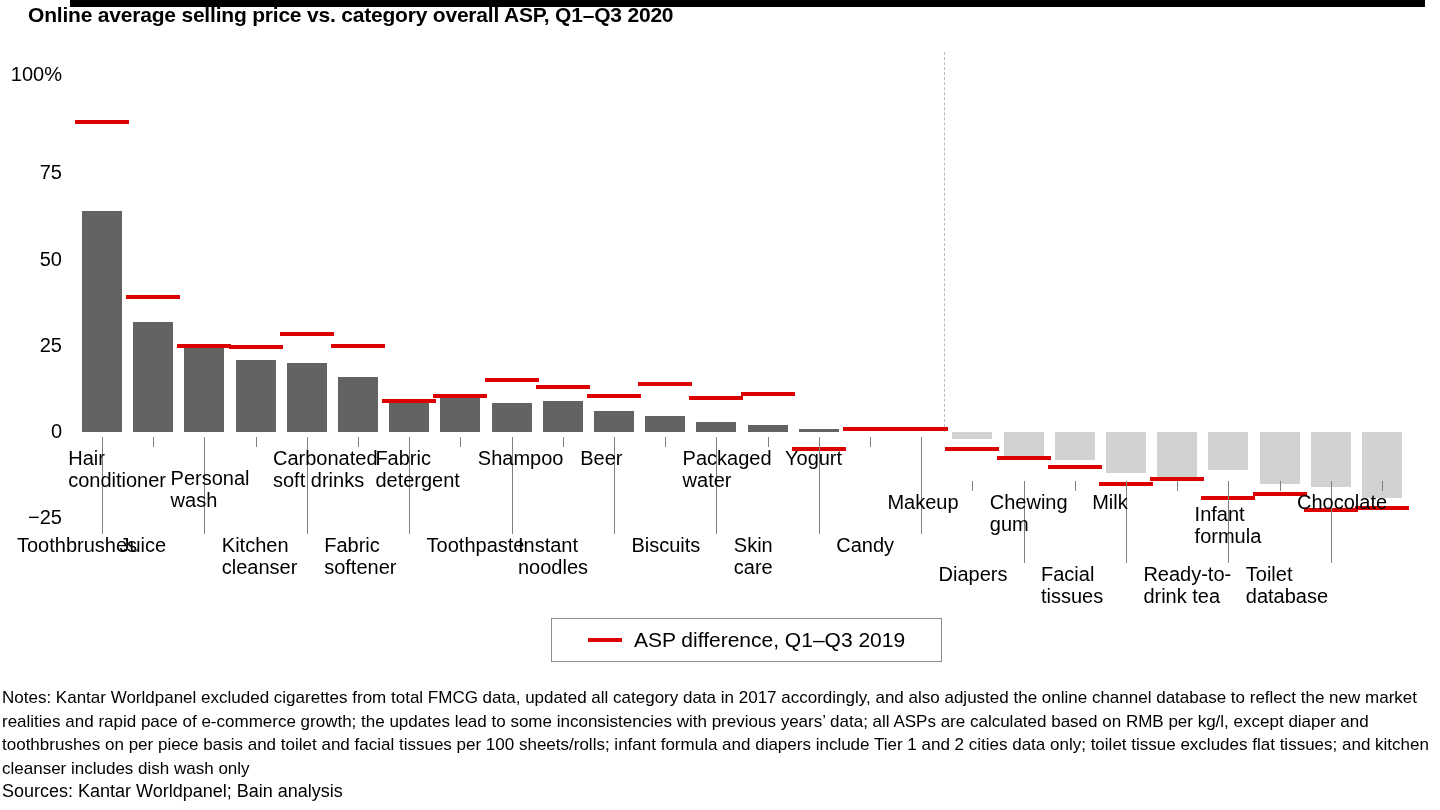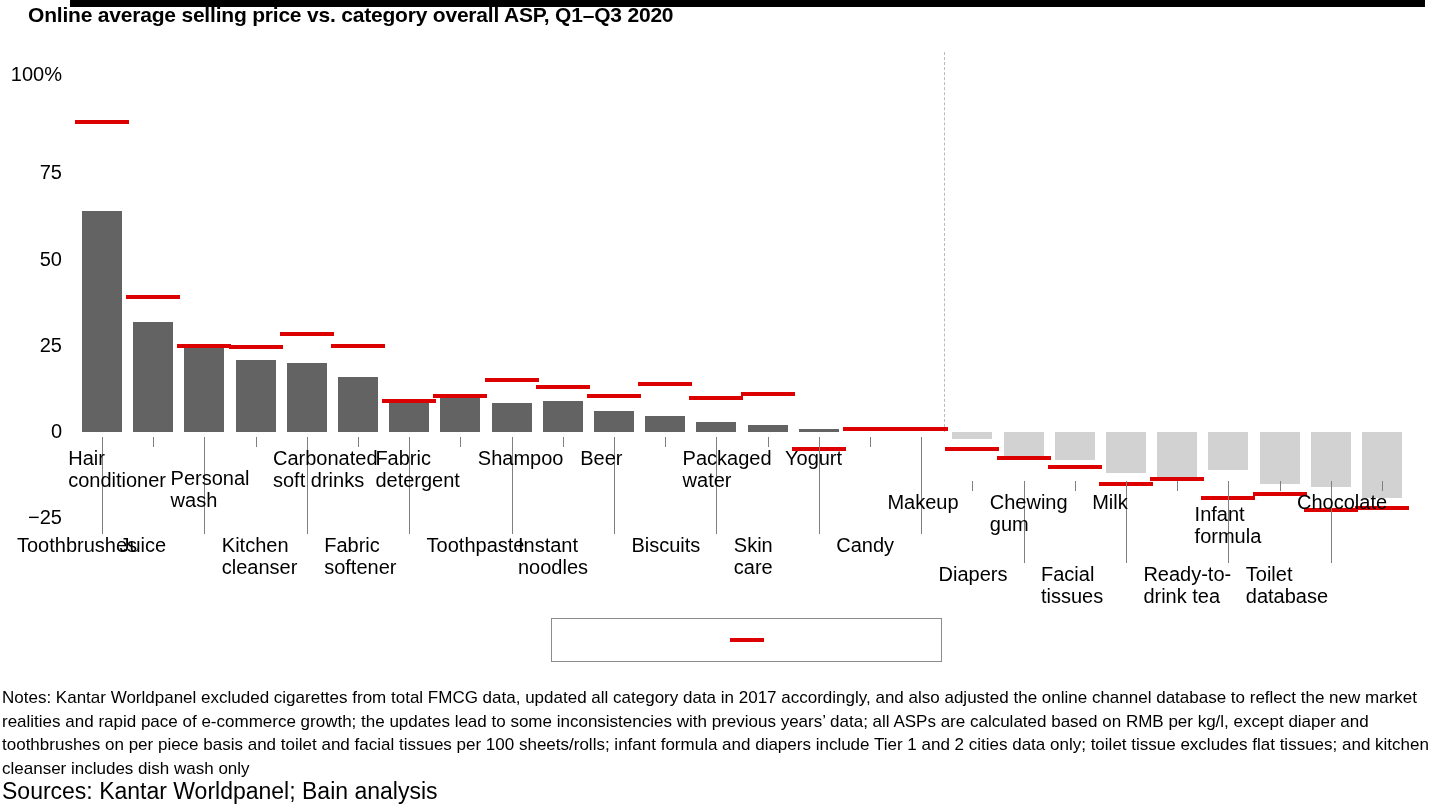--- a/index.html
+++ b/index.html
@@ -63,21 +63,21 @@
   #legend{
     position:absolute; left:551px; top:618px; width:391px; height:44px;
     border:1px solid #8c8c8c; background:#fff;
     display:flex; align-items:center; justify-content:center; gap:12px;
   }
   #legend-swatch{ width:34px; height:4px; background:#dd0000; }
   #legend-label{ font-size:21px; }
 
   
   #notes{ position:absolute; left:2px; top:686px; width:1436px; font-size:17px; line-height:23.5px; }
-  #sources{ position:absolute; left:2px; top:780px; font-size:23px; line-height:23.5px; }
+  #sources{ position:absolute; left:2px; top:780px; font-size:18px; line-height:23.5px; }
 </style>
 </head>
 <body>
 
 <div id="chart-title">Online average selling price vs. category overall ASP, Q1–Q3 2020</div>
 
 <div id="direction-band">
 
 </div>
 
@@ -211,16 +211,17 @@
       <div class="leader" style="left: 1330.8px; top: 481px; height: 82px;"></div>
       <div class="catlabel" style="width: 170px; left: 1245.8px; top: 563px;">Toilet
 database</div>
       <div class="leader" style="left: 1382px; top: 481px; height: 10px;"></div>
       <div class="catlabel" style="width: 170px; left: 1297px; top: 491px;">Chocolate</div>
     </div>
 </div>
 
 <div id="legend">
   <span id="legend-swatch"></span>
+  <span id="legend-label">ASP difference, Q1–Q3 2019</span>
 </div>
 
 <div id="notes">Notes: Kantar Worldpanel excluded cigarettes from total FMCG data, updated all category data in 2017 accordingly, and also adjusted the online channel database to reflect the new market realities and rapid pace of e-commerce growth; the updates lead to some inconsistencies with previous years’ data; all ASPs are calculated based on RMB per kg/l, except diaper and toothbrushes on per piece basis and toilet and facial tissues per 100 sheets/rolls; infant formula and diapers include Tier 1 and 2 cities data only; toilet tissue excludes flat tissues; and kitchen cleanser includes dish wash only</div>
 <div id="sources">Sources: Kantar Worldpanel; Bain analysis</div>
 
 </body></html>

